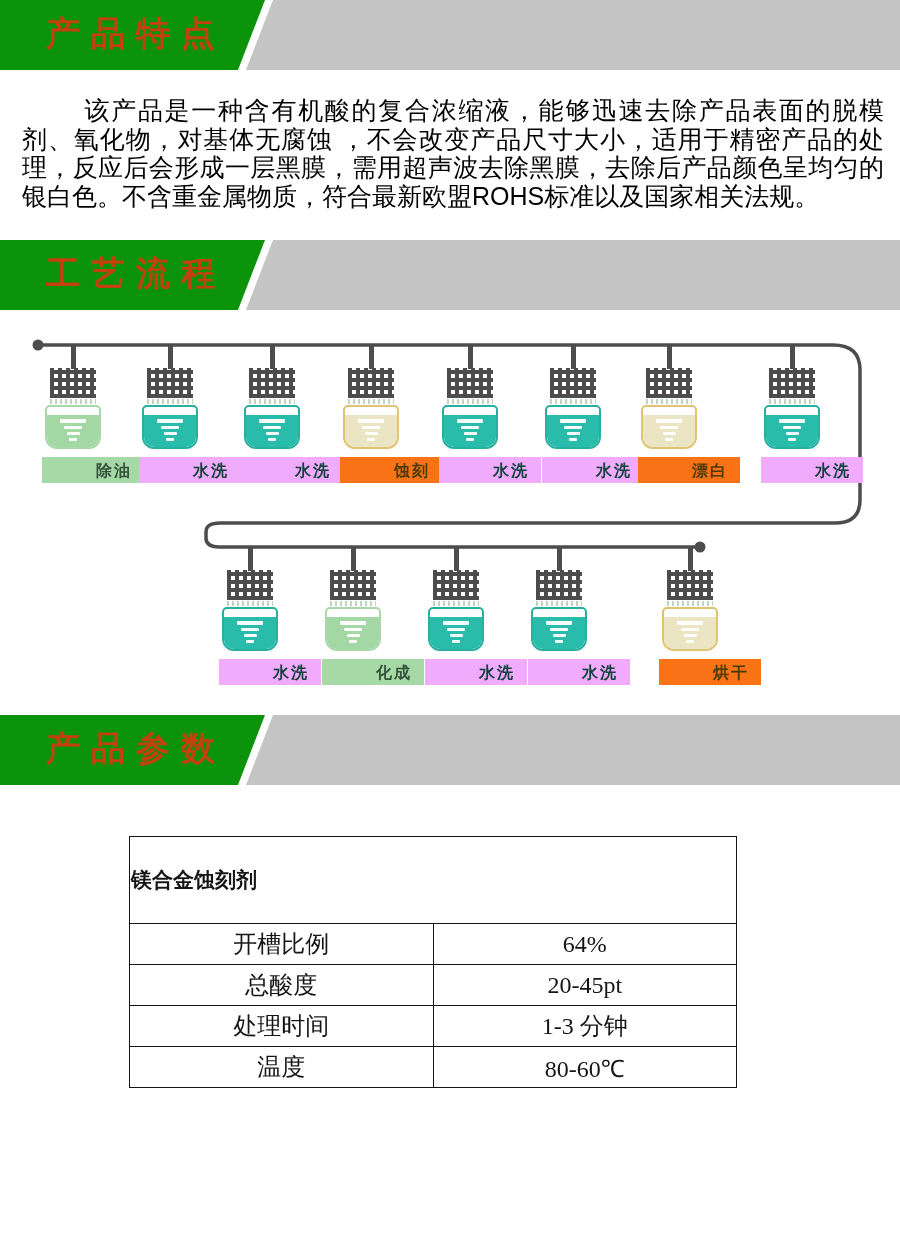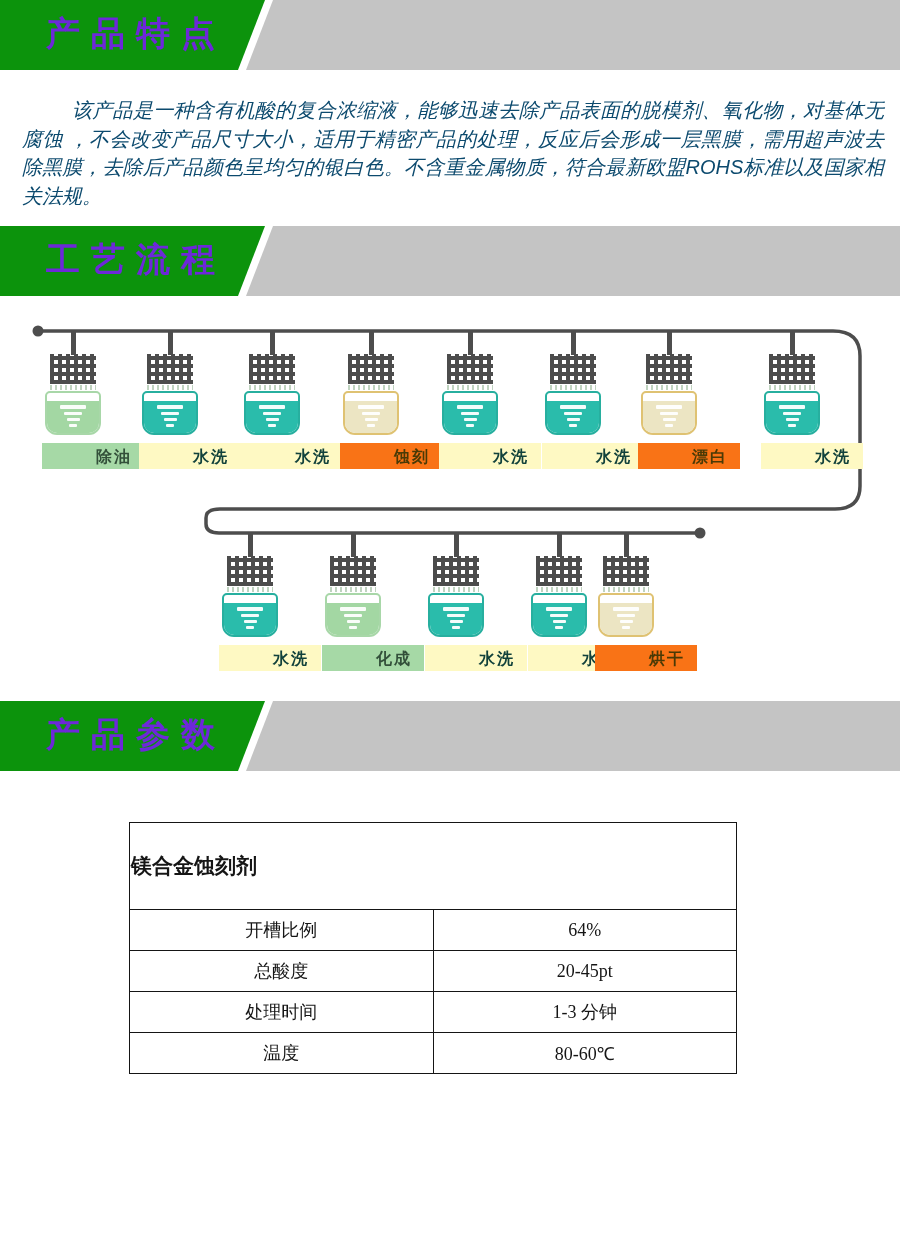--- a/index.html
+++ b/index.html
@@ -6,26 +6,26 @@
   .page{position:relative;width:900px;height:1247px;background:#ffffff;overflow:hidden;
         font-family:"Liberation Sans",sans-serif;}
 
   
   .banner{position:relative;height:70px;background:#ffffff;}
   .banner .green{position:absolute;inset:0;background:#0c930c;
                  clip-path:polygon(0 0,265px 0,238px 100%,0 100%);}
   .banner .gray{position:absolute;inset:0;background:#c4c4c4;
                 clip-path:polygon(273px 0,100% 0,100% 100%,246px 100%);}
   .banner .title{position:absolute;z-index:2;left:46px;top:50%;transform:translateY(-52%);
-                 color:#6d28d9;font-size:34px;font-weight:bold;letter-spacing:11px;white-space:nowrap;}
-
-  
-  .feature-text{height:114px;margin:26px 16px 0 22px;font-size:20px;line-height:28.5px;
-                color:#0c4a6e;text-indent:2.5em;text-align:justify;font-style:italic;}
-  .banner2{margin-top:16px;border-radius:25px;}
+                 color:#c2410c;font-size:34px;font-weight:bold;letter-spacing:11px;white-space:nowrap;}
+
+  
+  .feature-text{height:114px;margin:26px 16px 0 22px;font-size:25px;line-height:28.5px;
+                color:#000000;text-indent:2.5em;text-align:justify;}
+  .banner2{margin-top:30px;border-radius:25px;}
   .banner3{}
 
   
   .diagram{position:relative;height:405px;}
   .diagram svg{position:absolute;left:0;top:0;}
   .station{position:absolute;width:64px;height:150px;}
   .station .rod{position:absolute;left:50%;top:1px;width:5px;height:23px;margin-left:-2.5px;background:#4d4d4d;}
   .station .basket{position:absolute;left:50%;top:23px;width:46px;height:30px;margin-left:-23px;
       background:
         repeating-linear-gradient(90deg,#4c4c4c 0 4px,rgba(0,0,0,0) 4px 8px),
@@ -43,31 +43,31 @@
   .station .funnel i:nth-child(2){width:18px;}
   .station .funnel i:nth-child(3){width:13px;}
   .station .funnel i:nth-child(4){width:8px;margin-bottom:0;}
   .station .label{position:absolute;left:50%;top:112px;width:62px;height:26px;margin-left:-31px;
       text-align:center;line-height:27px;font-size:16px;font-weight:700;letter-spacing:2px;
       text-indent:2px;white-space:nowrap;padding-left:40px;}
   
   .type-green .tank{border-color:#a8d7a8;} .type-green .liquid{background:#a3d7a3;}
   .type-green .label{background:#a6d9a6;color:#33503a;}
   .type-teal  .tank{border-color:#27af9f;} .type-teal  .liquid{background:#2abcab;}
-  .type-teal  .label{background:#fef9c3;color:#11413b;}
+  .type-teal  .label{background:#f0abfc;color:#11413b;}
   .type-cream .tank{border-color:#dfc272;} .type-cream .liquid{background:#ece5c3;}
   .type-cream .label{background:#f97316;color:#4a3a06;}
 
   
   .param-wrap{margin:51px 0 0 129px;}
   table.params{width:608px;border-collapse:collapse;table-layout:fixed;
                font-family:"Liberation Serif",serif;color:#151515;}
   table.params,table.params th,table.params td{border:1.5px solid #151515;}
   table.params th{height:84px;font-size:21px;font-weight:bold;text-align:left;vertical-align:middle;}
-  table.params td{height:40px;font-size:18px;text-align:center;vertical-align:middle;padding:0;}
+  table.params td{height:40px;font-size:24px;text-align:center;vertical-align:middle;padding:0;}
   table.params td.name{width:49%;}
 </style>
 </head>
 <body>
 
 <div class="page">
 
   <div class="banner">
     <div class="green"></div>
     <div class="gray"></div>
@@ -273,21 +273,21 @@
         <div class="funnel">
               <i></i>
               <i></i>
               <i></i>
               <i></i>
             </div>
       </div>
     </div>
     <div class="label">水洗</div>
   </div>
-      <div class="station type-cream" style="left: 594px; top: 237px;">
+      <div class="station type-cream" style="left: 658px; top: 237px;">
     <div class="rod"></div>
     <div class="basket"></div>
     <div class="fringe"></div>
     <div class="tank">
       <div class="liquid">
         <div class="funnel">
               <i></i>
               <i></i>
               <i></i>
               <i></i>

